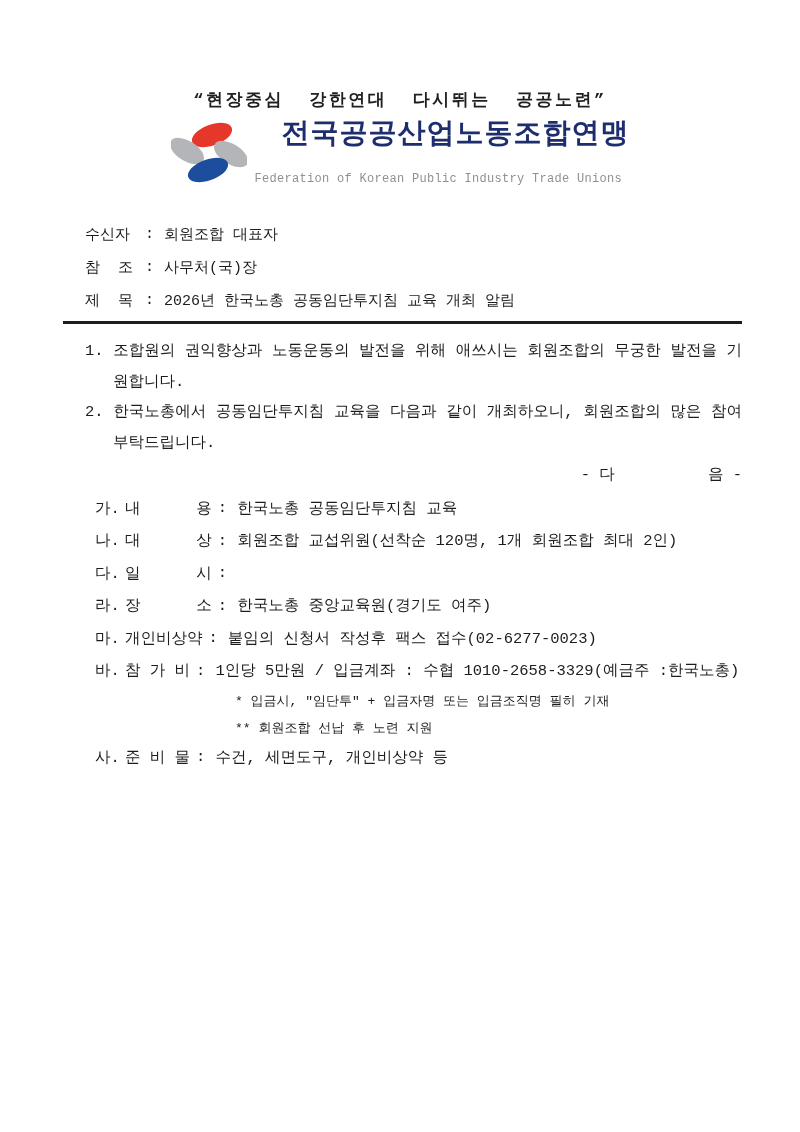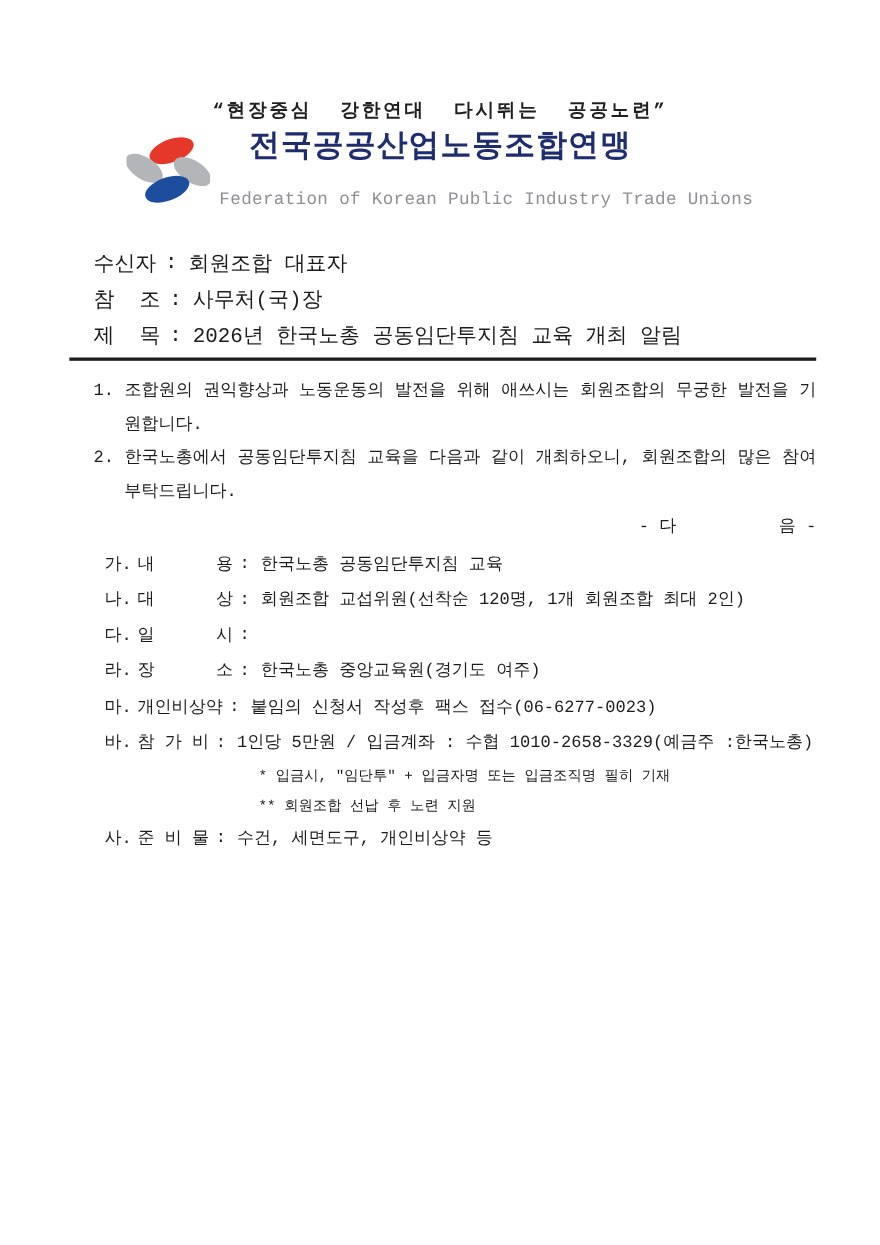--- a/index.html
+++ b/index.html
@@ -35,26 +35,26 @@
   .brand-kr {
     font-size:28px;
     font-weight:bold;
     color:#1d2d6d;
     letter-spacing:1px;
     line-height:1.15;
     margin-left:27px;
   }
   .brand-en {
     margin-top:21px;
-    font-size:16px;
+    font-size:12px;
     color:#8f9093;
     letter-spacing:0.3px;
   }
   
-  .meta { margin:32px 58px 0 85px; font-size:19px; }
+  .meta { margin:32px 58px 0 85px; font-size:15px; }
   .meta-row { height:33px; display:flex; align-items:center; }
   .meta-label { display:inline-block; min-width:52px; white-space:pre; }
   .meta-colon { margin:0 10px 0 8px; }
   .rule {
     margin:4px 58px 0 63px;
     border-top:3px solid #1d1d1d;
   }
   
   .docbody { margin:12px 58px 0 85px; font-size:15.5px; }
   .para {
@@ -157,21 +157,21 @@
         <span class="item-no">라.</span>
         <span class="item-label">장      소</span>
         <span class="item-colon">:</span>
         <span>한국노총 중앙교육원(경기도 여주)</span>
       </div>
 
       <div class="item-row">
         <span class="item-no">마.</span>
         <span class="item-label">개인비상약</span>
         <span class="item-colon">:</span>
-        <span>붙임의 신청서 작성후 팩스 접수(06-6277-0023)</span>
+        <span>붙임의 신청서 작성후 팩스 접수(02-6277-0023)</span>
       </div>
 
       <div class="item-row">
         <span class="item-no">바.</span>
         <span class="item-label">참 가 비</span>
         <span class="item-colon">:</span>
         <span>1인당 5만원 / 입금계좌 : 수협 1010-2658-3329(예금주 :한국노총)</span>
       </div>
 
       <div class="note-row">* 입금시, "임단투" + 입금자명 또는 입금조직명 필히 기재</div>

